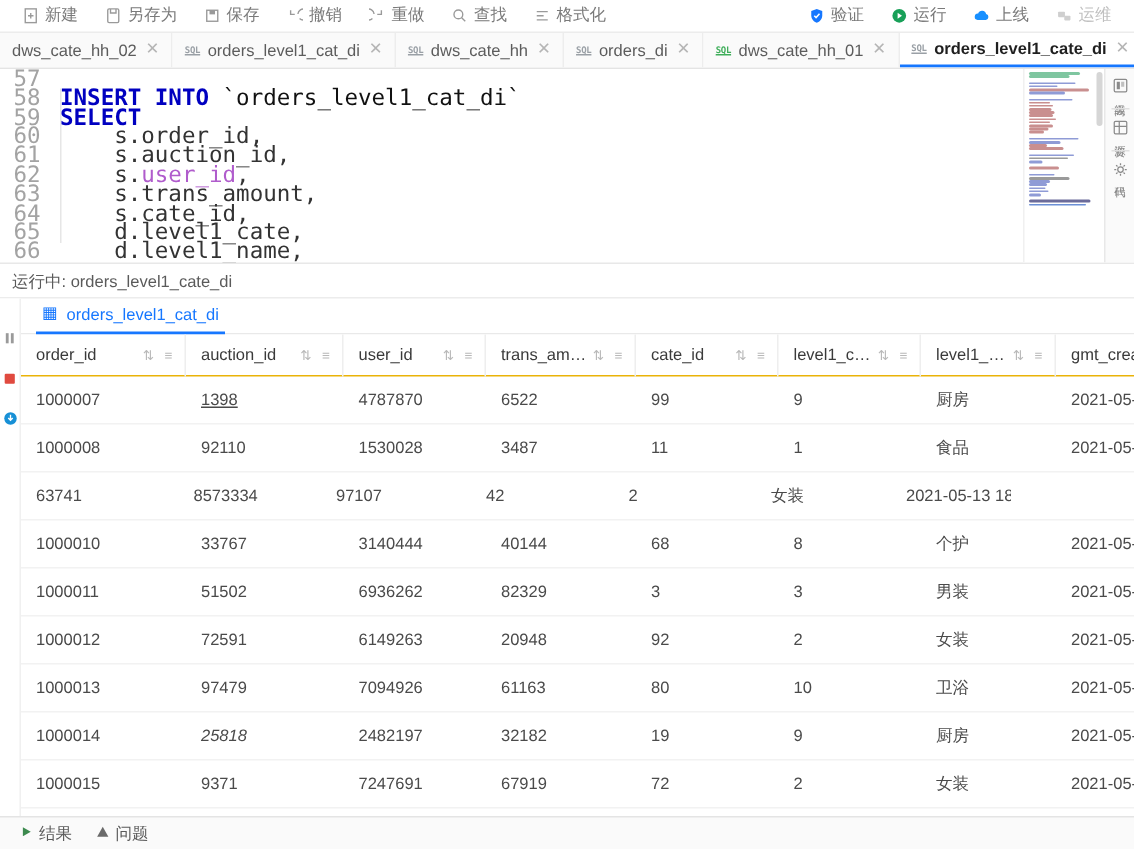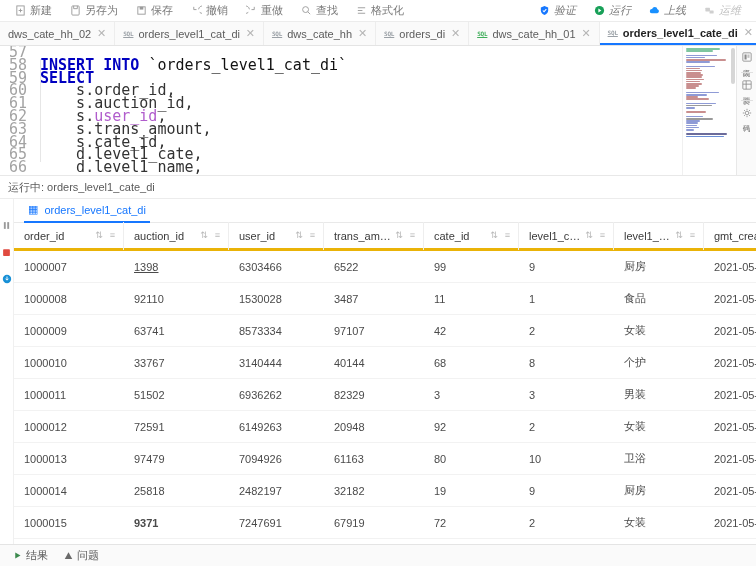--- a/index.html
+++ b/index.html
@@ -17,21 +17,21 @@
 
   
   .toolbar {
     height: 22px; min-height: 22px;
     display: flex; align-items: center;
     background: #fff;
     border-bottom: 1px solid #ececec;
     padding: 0 6px;
   }
   .tb-left { display: flex; align-items: center; }
-  .tb-right { display: flex; align-items: center; margin-left: auto; font-style: italic; }
+  .tb-right { display: flex; align-items: center; margin-left: auto; }
   .tb-btn {
     display: flex; align-items: center;
     gap: 4px;
     padding: 0 9px;
     height: 20px;
     color: #7a7a7a;
     font-size: 11px;
     white-space: nowrap;
     cursor: pointer;
   }
@@ -178,23 +178,22 @@
     font-size: 11px;
     color: #1677ff;
     border-bottom: 2px solid #1677ff;
     cursor: pointer;
   }
   .grid-ico { color: #1677ff; font-size: 11px; line-height: 1; }
 
   .tablehead {
     display: flex;
     height: 28px; min-height: 28px;
-    border-bottom: 3px solid #eab308;
+    border-bottom: 1px solid #eab308;
     background: #fff;
-    align-items: center;
   }
   .th {
     display: flex; align-items: center;
     height: 28px;
     padding-left: 10px;
     font-size: 11px; color: #3a3a3a;
     border-right: 1px solid #eeeeee;
     position: relative;
     flex: 0 0 auto;
     overflow: hidden;
@@ -531,39 +530,38 @@
             </span>
           </div>
           <div class="th" style="width: 80px;">
             <span class="th-label">gmt_create</span>
           </div>
         </div>
       <div class="tbody" id="table-body">
           <div class="tr">
             <div class="td" style="width: 110px;">1000007</div>
             <div class="td" style="width: 105px; text-decoration: underline;">1398</div>
-            <div class="td" style="width: 95px;">6303466</div>
+            <div class="td" style="width: 95px;">4787870</div>
             <div class="td" style="width: 100px;">6522</div>
             <div class="td" style="width: 95px;">99</div>
             <div class="td" style="width: 95px;">9</div>
             <div class="td" style="width: 90px;">厨房</div>
             <div class="td" style="width: 80px;">2021-05-13 18</div>
           </div>
           <div class="tr">
             <div class="td" style="width: 110px;">1000008</div>
             <div class="td" style="width: 105px;">92110</div>
             <div class="td" style="width: 95px;">1530028</div>
             <div class="td" style="width: 100px;">3487</div>
             <div class="td" style="width: 95px;">11</div>
             <div class="td" style="width: 95px;">1</div>
             <div class="td" style="width: 90px;">食品</div>
             <div class="td" style="width: 80px;">2021-05-13 18</div>
           </div>
           <div class="tr">
-            <div class="td" style="width: 110px;">1000009</div>
             <div class="td" style="width: 105px;">63741</div>
             <div class="td" style="width: 95px;">8573334</div>
             <div class="td" style="width: 100px;">97107</div>
             <div class="td" style="width: 95px;">42</div>
             <div class="td" style="width: 95px;">2</div>
             <div class="td" style="width: 90px;">女装</div>
             <div class="td" style="width: 80px;">2021-05-13 18</div>
           </div>
           <div class="tr">
             <div class="td" style="width: 110px;">1000010</div>
@@ -600,31 +598,31 @@
             <div class="td" style="width: 105px;">97479</div>
             <div class="td" style="width: 95px;">7094926</div>
             <div class="td" style="width: 100px;">61163</div>
             <div class="td" style="width: 95px;">80</div>
             <div class="td" style="width: 95px;">10</div>
             <div class="td" style="width: 90px;">卫浴</div>
             <div class="td" style="width: 80px;">2021-05-13 18</div>
           </div>
           <div class="tr">
             <div class="td" style="width: 110px;">1000014</div>
-            <div class="td" style="width: 105px;">25818</div>
+            <div class="td" style="width: 105px; font-style: italic;">25818</div>
             <div class="td" style="width: 95px;">2482197</div>
             <div class="td" style="width: 100px;">32182</div>
             <div class="td" style="width: 95px;">19</div>
             <div class="td" style="width: 95px;">9</div>
             <div class="td" style="width: 90px;">厨房</div>
             <div class="td" style="width: 80px;">2021-05-13 18</div>
           </div>
           <div class="tr">
             <div class="td" style="width: 110px;">1000015</div>
-            <div class="td" style="width: 105px; font-weight: bold;">9371</div>
+            <div class="td" style="width: 105px;">9371</div>
             <div class="td" style="width: 95px;">7247691</div>
             <div class="td" style="width: 100px;">67919</div>
             <div class="td" style="width: 95px;">72</div>
             <div class="td" style="width: 95px;">2</div>
             <div class="td" style="width: 90px;">女装</div>
             <div class="td" style="width: 80px;">2021-05-13 18</div>
           </div>
           <div class="tr">
             <div class="td" style="width: 110px;">1000016</div>
             <div class="td" style="width: 105px;">51660</div>

